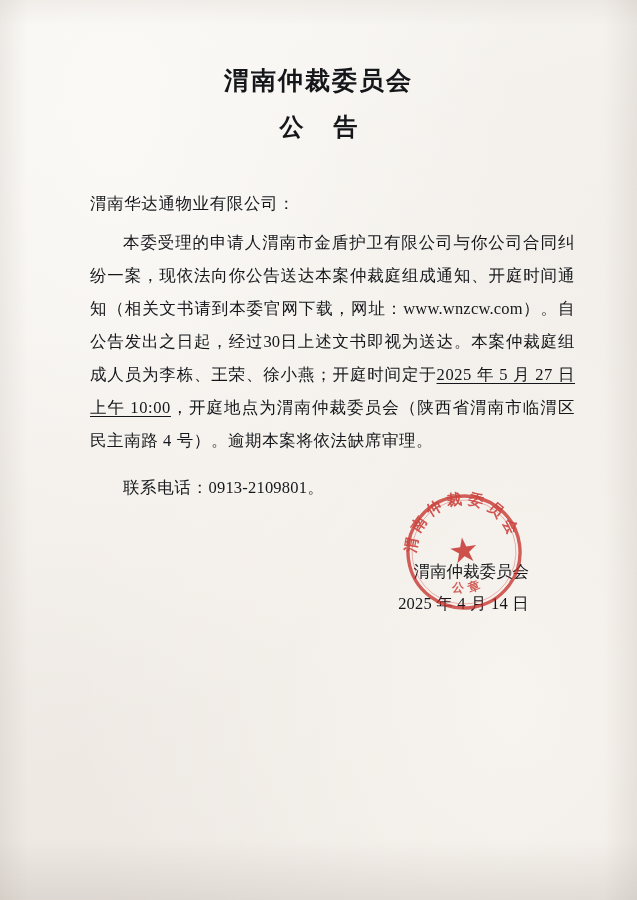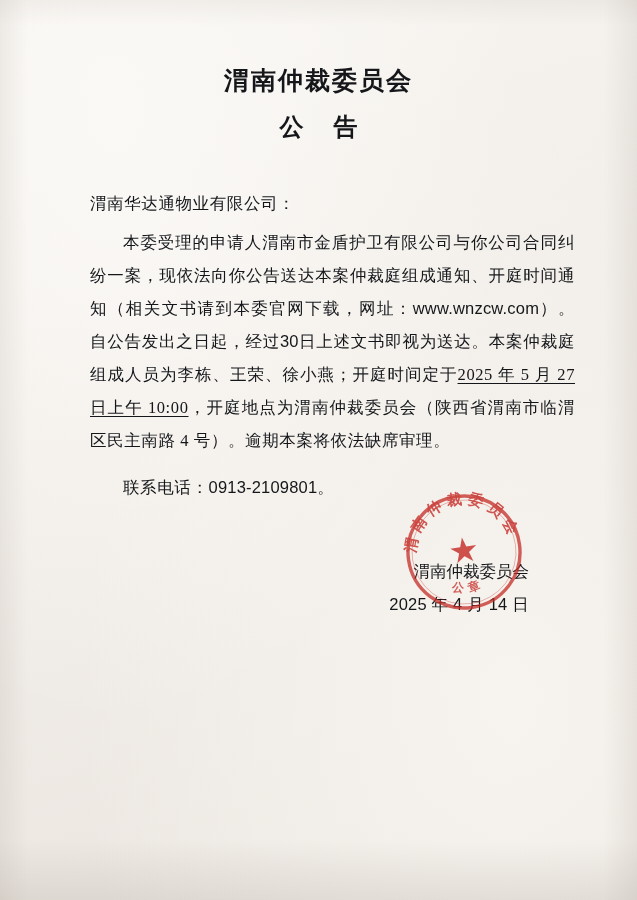--- a/index.html
+++ b/index.html
@@ -81,21 +81,21 @@
   }
   .para {
     text-indent: 2em;
     text-align: justify;
   }
   .para .u {
     text-decoration: underline;
     text-underline-offset: 3px;
   }
   .latin {
-    font-family: Liberation Sans, sans-serif;
+    font-family: Liberation Serif, serif;
     letter-spacing: 0.2px;
   }
   .contact {
     text-indent: 2em;
     margin-top: 14px;
   }
 
   .signature {
     margin: 52px 108px 0 0;
     text-align: right;

